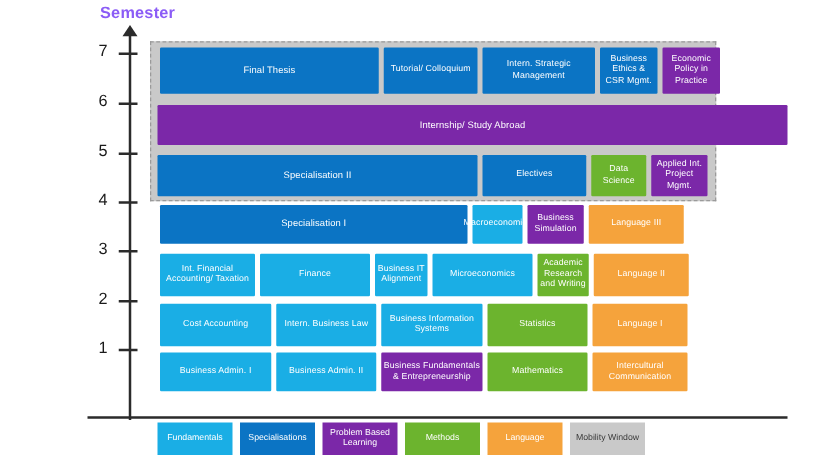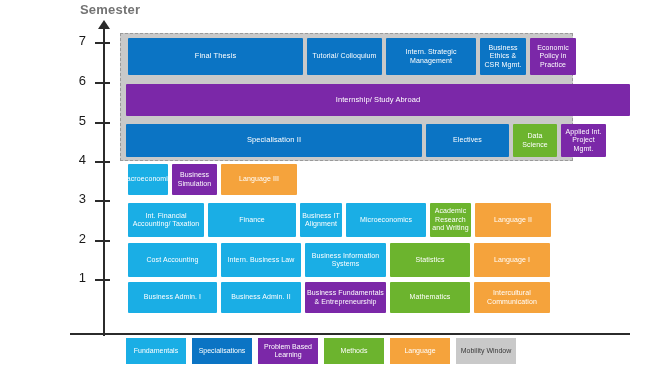--- a/index.html
+++ b/index.html
@@ -1,19 +1,19 @@
 <!DOCTYPE html>
 <html><head>
 <meta charset="utf-8">
 <style>
   html,body{margin:0;padding:0;background:#ffffff;}
   body{width:651px;height:367px;position:relative;overflow:hidden;
        font-family:"Liberation Sans","DejaVu Sans",sans-serif;color:#1a1a1a;}
 
-  #page-title{position:absolute;left:80px;top:2px;font-size:13px;font-weight:bold;letter-spacing:.2px;color:#737373;}
+  #page-title{position:absolute;left:80px;top:2px;font-size:13px;font-weight:bold;letter-spacing:.2px;color:#8b5cf6;}
 
   
   #axis-vertical{position:absolute;left:103px;top:26px;width:2px;height:310px;background:#2b2b2b;}
   #axis-arrow{position:absolute;left:98px;top:20px;width:0;height:0;
               border-left:6px solid transparent;border-right:6px solid transparent;border-bottom:9px solid #2b2b2b;}
   #axis-horizontal{position:absolute;left:70px;top:333px;width:560px;height:2px;background:#2b2b2b;}
 
   .ytick{position:absolute;left:95px;width:15px;height:2px;background:#2b2b2b;}
   .ylabel{position:absolute;width:24px;text-align:right;font-size:13px;color:#1a1a1a;}
 
@@ -67,26 +67,27 @@
       <div class="blk big" style="width: 175px; background: rgb(11, 116, 196);">Final Thesis</div>
       <div class="blk" style="width: 75px; background: rgb(11, 116, 196);">Tutorial/ Colloquium</div>
       <div class="blk" style="width: 90px; background: rgb(11, 116, 196);">Intern. Strategic Management</div>
       <div class="blk" style="width: 46px; background: rgb(11, 116, 196);">Business Ethics &amp; CSR Mgmt.</div>
       <div class="blk" style="width: 46px; background: rgb(123, 40, 168);">Economic Policy in Practice</div>
     </div>
     <div class="row" style="top: 84px; left: 126px; height: 32px;">
       <div class="blk big" style="width: 504px; background: rgb(123, 40, 168);">Internship/ Study Abroad</div>
     </div>
     <div class="row" style="top: 124px; left: 126px; height: 33px;">
-      <div class="blk big" style="width: 296px; background: rgb(11, 116, 196);">Specialisation II</div>
+      <div class="blk big" style="width: 256px; background: rgb(11, 116, 196);">Specialisation II</div>
       <div class="blk" style="width: 83px; background: rgb(11, 116, 196);">Electives</div>
       <div class="blk" style="width: 44px; background: rgb(108, 180, 46);">Data Science</div>
       <div class="blk" style="width: 45px; background: rgb(123, 40, 168);">Applied Int. Project Mgmt.</div>
     </div>
     <div class="row" style="top: 164px; left: 128px; height: 31px;">
+      <div class="blk big" style="width: 246px; background: rgb(11, 116, 196);">Specialisation I</div>
       <div class="blk" style="width: 40px; background: rgb(26, 174, 229);">Macroeconomics</div>
       <div class="blk" style="width: 45px; background: rgb(123, 40, 168);">Business Simulation</div>
       <div class="blk" style="width: 76px; background: rgb(245, 163, 60);">Language III</div>
     </div>
     <div class="row" style="top: 203px; left: 128px; height: 34px;">
       <div class="blk" style="width: 76px; background: rgb(26, 174, 229);">Int. Financial Accounting/ Taxation</div>
       <div class="blk" style="width: 88px; background: rgb(26, 174, 229);">Finance</div>
       <div class="blk" style="width: 42px; background: rgb(26, 174, 229);">Business IT Alignment</div>
       <div class="blk" style="width: 80px; background: rgb(26, 174, 229);">Microeconomics</div>
       <div class="blk" style="width: 41px; background: rgb(108, 180, 46);">Academic Research and Writing</div>

